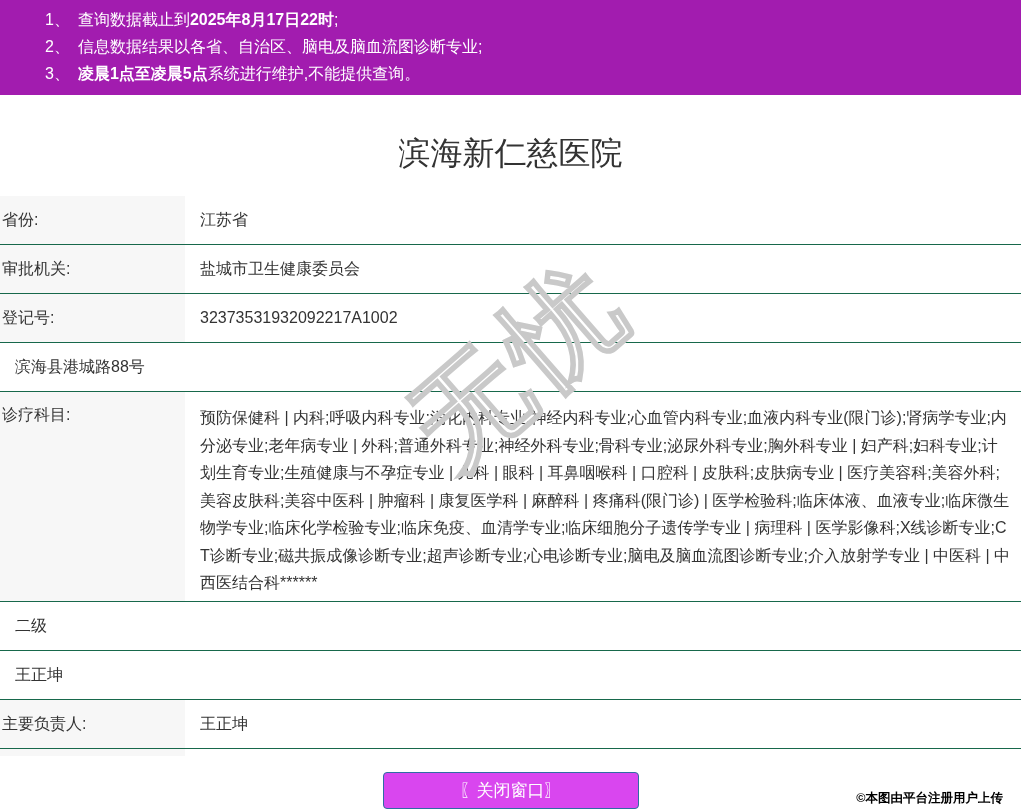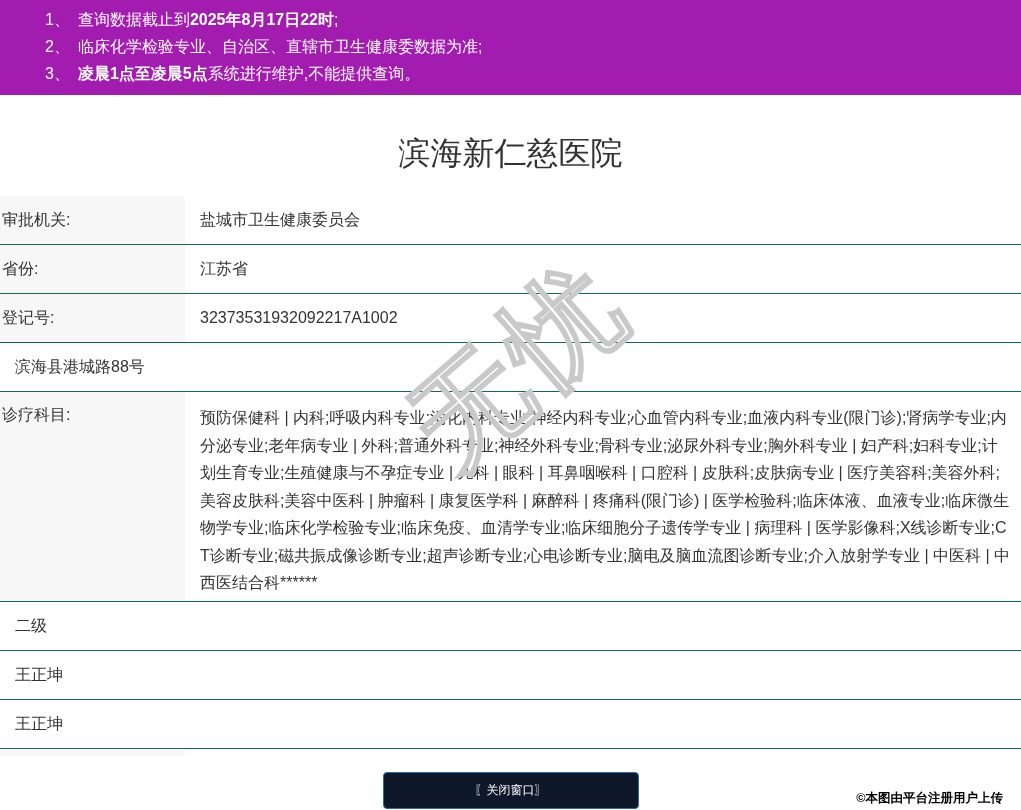--- a/index.html
+++ b/index.html
@@ -64,76 +64,77 @@
   
   .footer {
     position: absolute; left: 0; bottom: 0;
     width: 100%; height: 54px;
     background: #fff; z-index: 10;
   }
   .close-btn {
     position: absolute; left: 50%; top: 16px;
     transform: translateX(-50%);
     width: 256px; height: 37px;
-    background: #0f172a; color: #fff;
-    font-size: 12px; font-family: Liberation Serif, serif;
+    background: #d946ef; color: #fff;
+    font-size: 17px; font-family: Liberation Serif, serif;
     border: 1px solid #2e6da4; border-radius: 4px;
     cursor: pointer;
   }
   .copyright {
     position: absolute; right: 18px; bottom: 3px;
     font-size: 12.5px; font-weight: bold; color: #000;
     text-shadow: -1px -1px 0 #fff, 1px -1px 0 #fff, -1px 1px 0 #fff, 1px 1px 0 #fff,
                  0 -1px 0 #fff, 0 1px 0 #fff, -1px 0 0 #fff, 1px 0 0 #fff;
   }
 </style>
 </head>
 <body>
 
 <div class="notice-banner">
   <div class="notice-line">
     <span class="notice-num">1、</span><span>查询数据截止到</span><span class="notice-bold">2025年8月17日22时</span><span>;</span>
   </div>
   <div class="notice-line">
-    <span class="notice-num">2、</span><span>临床化学检验专业、自治区、直辖市卫生健康委数据为准;</span><span class="notice-bold"></span><span></span>
+    <span class="notice-num">2、</span><span>信息数据结果以各省、自治区、脑电及脑血流图诊断专业;</span><span class="notice-bold"></span><span></span>
   </div>
   <div class="notice-line">
     <span class="notice-num">3、</span><span></span><span class="notice-bold">凌晨1点至凌晨5点</span><span>系统进行维护,不能提供查询。</span>
   </div>
 </div>
 
 <h1 class="page-title">滨海新仁慈医院</h1>
 
 <div class="info-table">
   <div class="trow">
+    <div class="tlabel">省份:</div>
+    <div class="tvalue">江苏省</div>
+  </div>
+  <div class="trow">
     <div class="tlabel">审批机关:</div>
     <div class="tvalue">盐城市卫生健康委员会</div>
-  </div>
-  <div class="trow">
-    <div class="tlabel">省份:</div>
-    <div class="tvalue">江苏省</div>
   </div>
   <div class="trow">
     <div class="tlabel">登记号:</div>
     <div class="tvalue">32373531932092217A1002</div>
   </div>
   <div class="trow">
     <div class="tvalue">滨海县港城路88号</div>
   </div>
   <div class="trow multi">
     <div class="tlabel">诊疗科目:</div>
     <div class="tvalue">预防保健科 | 内科;呼吸内科专业;消化内科专业;神经内科专业;心血管内科专业;血液内科专业(限门诊);肾病学专业;内分泌专业;老年病专业 | 外科;普通外科专业;神经外科专业;骨科专业;泌尿外科专业;胸外科专业 | 妇产科;妇科专业;计划生育专业;生殖健康与不孕症专业 | 儿科 | 眼科 | 耳鼻咽喉科 | 口腔科 | 皮肤科;皮肤病专业 | 医疗美容科;美容外科;美容皮肤科;美容中医科 | 肿瘤科 | 康复医学科 | 麻醉科 | 疼痛科(限门诊) | 医学检验科;临床体液、血液专业;临床微生物学专业;临床化学检验专业;临床免疫、血清学专业;临床细胞分子遗传学专业 | 病理科 | 医学影像科;X线诊断专业;CT诊断专业;磁共振成像诊断专业;超声诊断专业;心电诊断专业;脑电及脑血流图诊断专业;介入放射学专业 | 中医科 | 中西医结合科******</div>
   </div>
   <div class="trow">
     <div class="tvalue">二级</div>
   </div>
   <div class="trow">
     <div class="tvalue">王正坤</div>
   </div>
   <div class="trow">
+    <div class="tlabel">主要负责人:</div>
     <div class="tvalue">王正坤</div>
   </div>
   <div class="trow clipped">
     <div class="tlabel"></div>
     <div class="tvalue"></div>
   </div>
 </div>
 
 <div class="watermark">无忧</div>
 

